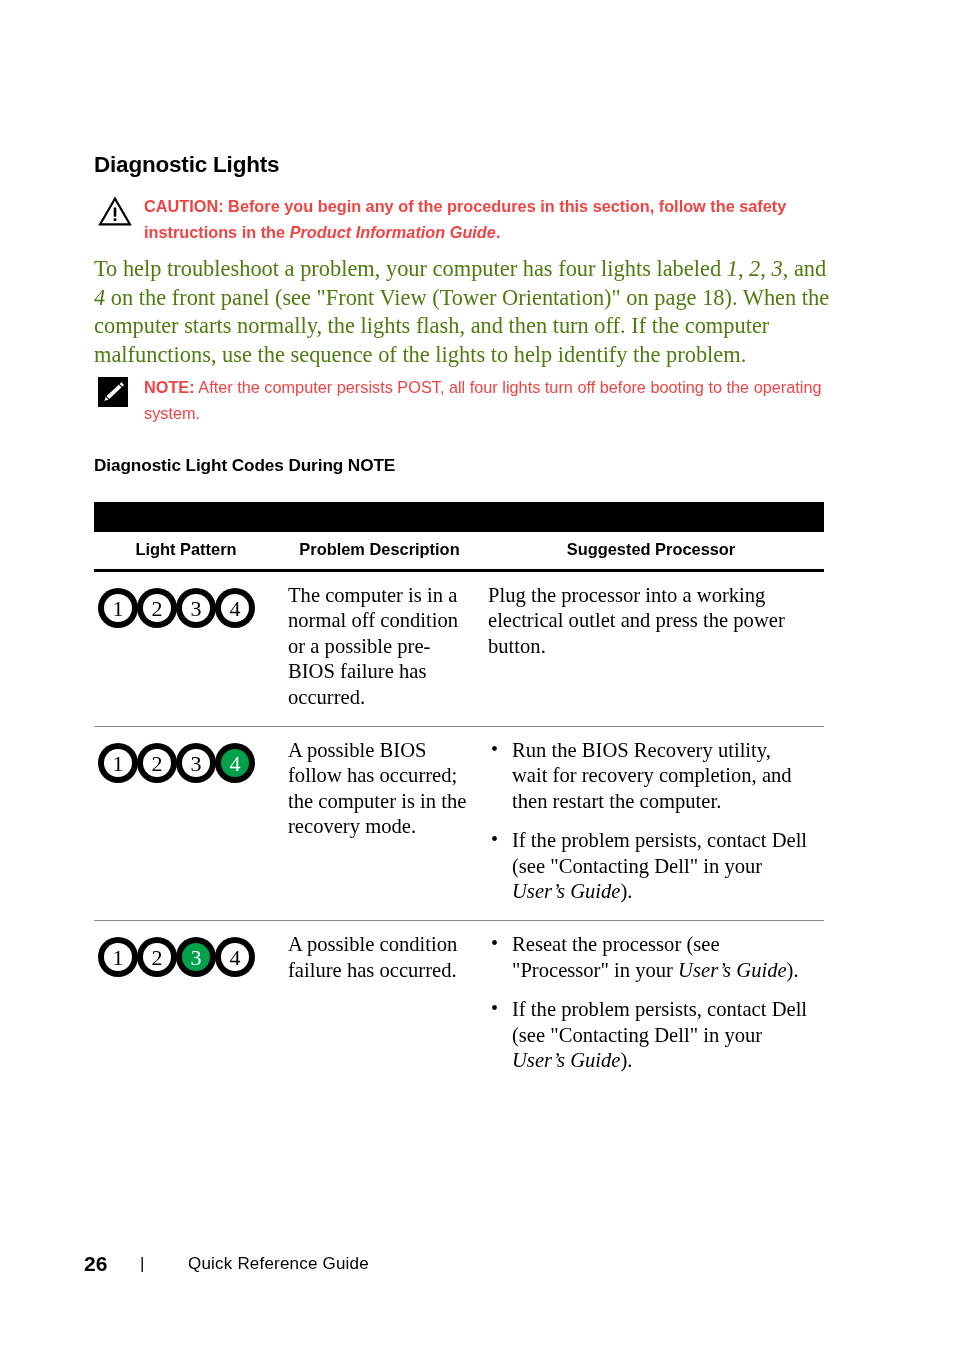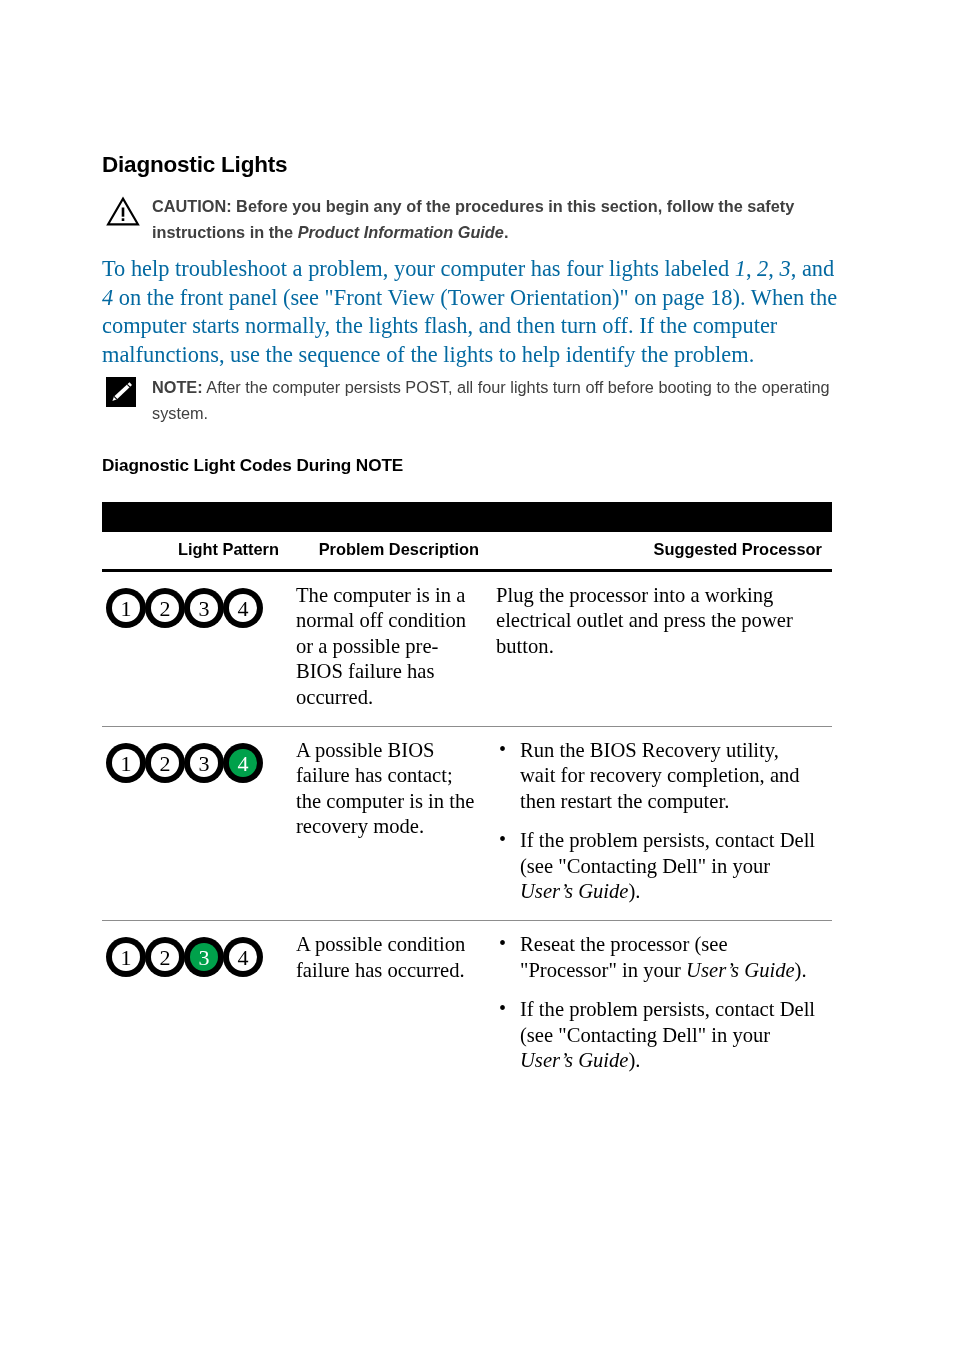--- a/index.html
+++ b/index.html
@@ -11,21 +11,21 @@
     width: 954px;
     height: 1352px;
     position: relative;
     font-family: "Liberation Serif", serif;
     color: #000000;
     overflow: hidden;
   }
 
   .page {
     position: absolute;
-    left: 8px; top: 0;
+    left: 0; top: 0;
     width: 760px;
     height: 1352px;
   }
 
   
   .h1 {
     position: absolute;
     left: 94px;
     top: 152px;
     font-family: "Liberation Sans", sans-serif;
@@ -46,21 +46,21 @@
     flex: 0 0 auto;
     width: 34px;
     margin-right: 12px;
     padding-top: 2px;
   }
   .admon-body {
     font-family: "Liberation Sans", sans-serif;
     font-size: 16.3px;
     line-height: 25.5px;
     font-weight: normal;
-    color: #404040;
+    color: #ef4444;
   }
   .admon-body .lead {
     font-weight: bold;
   }
   .admon-body .bi {
     font-weight: bold;
     font-style: italic;
   }
 
   #caution-block {
@@ -84,21 +84,21 @@
   
   .para {
     position: absolute;
     left: 94px;
     top: 255px;
     width: 740px;
     font-family: "Liberation Serif", serif;
     font-size: 22.4px;
     line-height: 28.6px;
     text-align: left;
-    color: #0369a1;
+    color: #4d7c0f;
   }
   .para i { font-style: italic; }
 
   
   .h2 {
     position: absolute;
     left: 94px;
     top: 455px;
     font-family: "Liberation Sans", sans-serif;
     font-weight: bold;
@@ -119,21 +119,21 @@
   .tbl .rule-top {
     height: 3px;
     background: #000;
     font-size: 0;
     line-height: 0;
   }
   .tbl th {
     font-family: "Liberation Sans", sans-serif;
     font-weight: bold;
     font-size: 16.4px;
-    text-align: right;
+    text-align: center;
     padding: 8px 10px 10px 7px;
     vertical-align: bottom;
     border-bottom: 3px solid #000;
   }
   .tbl td {
     font-family: "Liberation Serif", serif;
     font-size: 20.6px;
     line-height: 25.4px;
     vertical-align: top;
     padding: 11px 14px 16px 7px;
@@ -344,21 +344,21 @@
                 </div>
               </div>
               <div class="light on">
                 <div class="ring"></div>
                 <div class="inner">
                   <span class="num">4</span>
                 </div>
               </div>
             </div>
           </td>
-          <td>A possible BIOS failure has contact; the computer is in the recovery mode.</td>
+          <td>A possible BIOS follow has occurred; the computer is in the recovery mode.</td>
           <td>
             <ul class="res">
               <li><span class="bullet">•</span><span>Run the BIOS Recovery utility, wait for recovery completion, and then restart the computer.</span></li>
               <li><span class="bullet">•</span><span>If the problem persists, contact Dell (see "Contacting Dell" in your </span><i>User’s Guide</i><span>).</span></li>
             </ul>
           </td>
         </tr>
         <tr class="data">
           <td class="cell-pattern">
             <div class="lights">
@@ -392,14 +392,19 @@
           <td>
             <ul class="res">
               <li><span class="bullet">•</span><span>Reseat the processor (see "Processor" in your </span><i>User’s Guide</i><span>).</span></li>
               <li><span class="bullet">•</span><span>If the problem persists, contact Dell (see "Contacting Dell" in your </span><i>User’s Guide</i><span>).</span></li>
             </ul>
           </td>
         </tr>
       </tbody>
   </table>
 
+  <div class="footer">
+    <div class="pageno">26</div>
+    <div class="sep">|</div>
+    <div class="doctitle">Quick Reference Guide</div>
+  </div>
 
 </div>
 
 </body></html>

